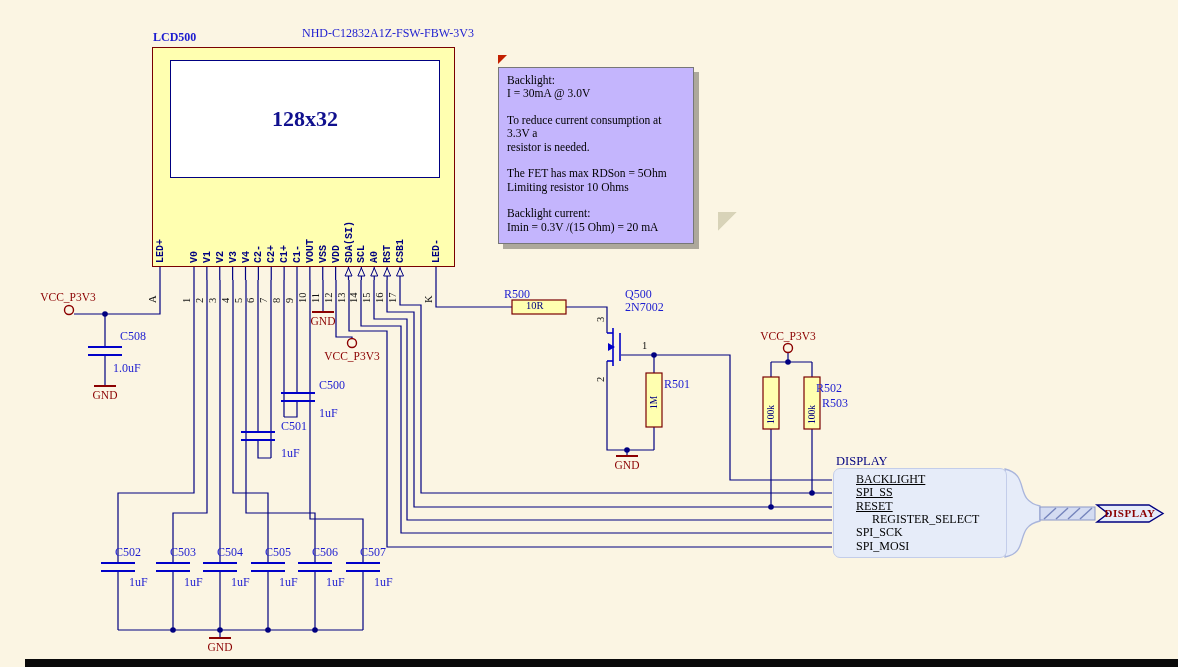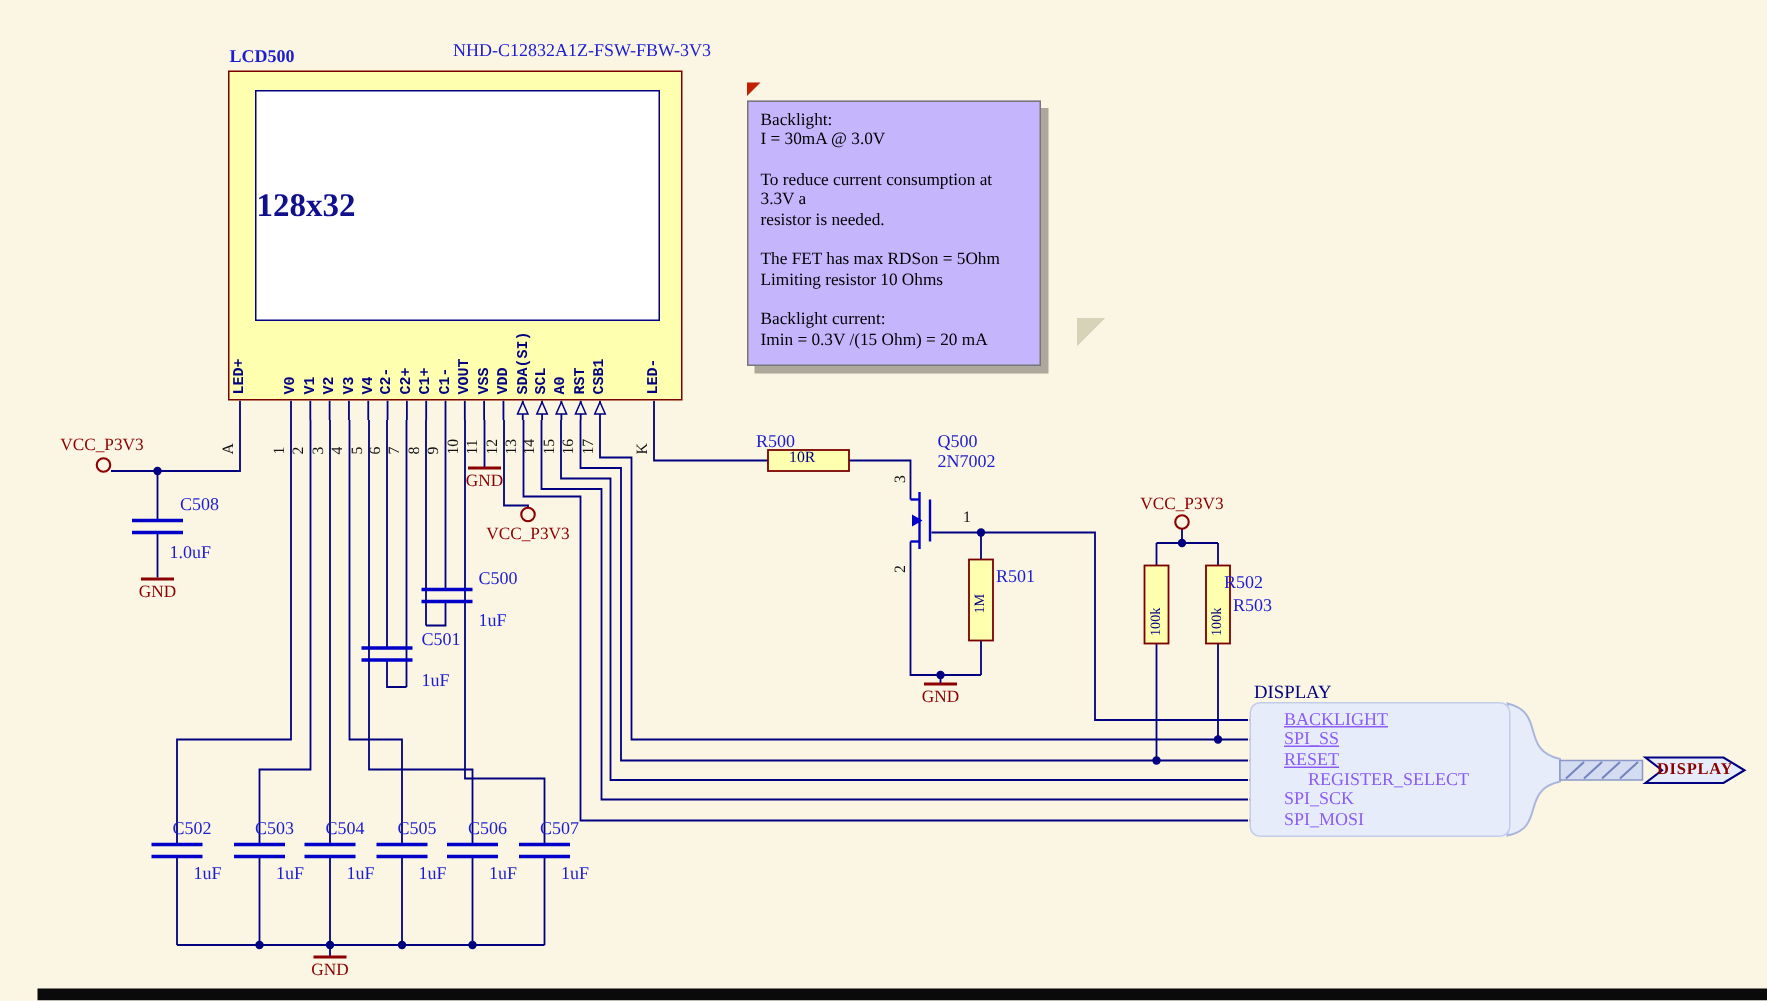--- a/index.html
+++ b/index.html
@@ -8,35 +8,35 @@
   #wiresvg{position:absolute;left:0;top:0;width:1178px;height:667px;}
   .lbl{position:absolute;white-space:pre;}
   .blue{color:#1C1CD0;font-size:12px;}
   .navy{color:#000080;}
   .rot{transform-origin:0 0;transform:rotate(-90deg);position:absolute;white-space:pre;}
   .pinname{font-family:"Liberation Mono",monospace;font-weight:bold;font-size:10px;color:#000080;}
   .pinnum{font-size:10.5px;color:#111;}
   .rval{font-family:"Liberation Serif",serif;font-size:9.5px;color:#000080;}
   #lcd-body{position:absolute;left:152px;top:47px;width:303px;height:220px;background:#FFFFB0;
             border:1.5px solid #7A0101;box-sizing:border-box;}
-  #lcd-display{position:absolute;left:170px;top:60px;width:270px;height:154px;background:#fff;
-            border:1.5px solid #000080;box-sizing:border-box;display:flex;align-items:center;}
+  #lcd-display{position:absolute;left:170px;top:60px;width:270px;height:118px;background:#fff;
+            border:1.5px solid #000080;box-sizing:border-box;display:flex;align-items:center;justify-content:center;}
   #lcd-display span{font-size:22px;font-weight:bold;color:#10108E;}
   #note{position:absolute;left:498px;top:67px;width:196px;height:177px;background:#c4b5fd;
         border:1px solid #777;box-shadow:5px 5px 0 #ADA89B;box-sizing:border-box;
         padding:6px 8px;font-size:11.5px;line-height:1.16;color:#000;white-space:pre-line;}
   #note-corner{position:absolute;left:498px;top:55px;width:0;height:0;
         border-top:9px solid #C22000;border-right:9px solid transparent;}
   #note-ear{position:absolute;left:718px;top:211px;width:0;height:0;
         border-bottom:20px solid #FBF5E3;border-left:20px solid transparent;}
   #note-ear2{position:absolute;left:718px;top:212px;width:0;height:0;
         border-top:19px solid #D8D3B8;border-right:19px solid transparent;}
   #harness-panel{position:absolute;left:833px;top:468px;width:174px;height:90px;background:#E6ECF9;
         border:1px solid #C3CDEA;border-radius:7px;box-sizing:border-box;}
-  .hrow{position:absolute;font-size:12px;color:#8b5cf6;}
+  .hrow{position:absolute;font-size:12px;color:#000000;}
   .hrow.u{text-decoration:underline;}
   #port-label{position:absolute;left:1104px;top:506.5px;width:52px;text-align:center;
         font-size:11px;font-weight:bold;color:#8B0000;letter-spacing:0.5px;}
   #display-title{position:absolute;left:836px;top:454px;font-size:12.5px;color:#000080;}
   .gndlbl{position:absolute;width:40px;text-align:center;font-size:11.5px;color:#8B0000;}
   .vcclbl{position:absolute;text-align:center;font-size:11.5px;color:#8B0000;}
   #bottombar{position:absolute;left:25px;top:659px;width:1153px;height:8px;background:#0A0A0A;}
 </style>
 </head>
 <body>

